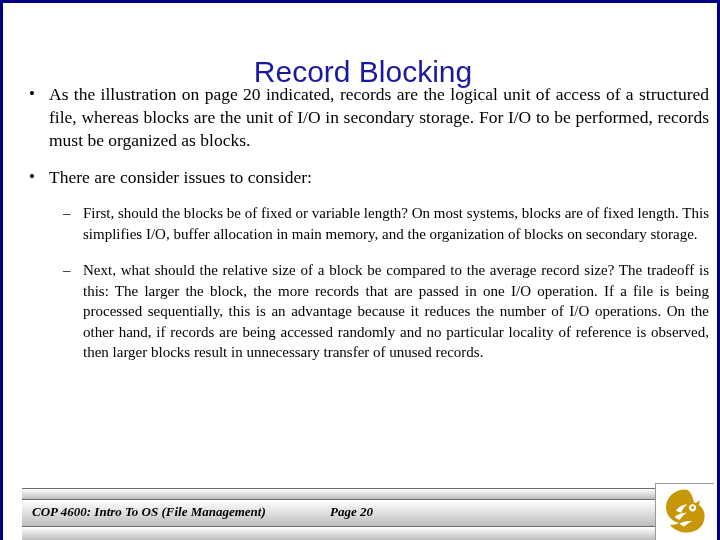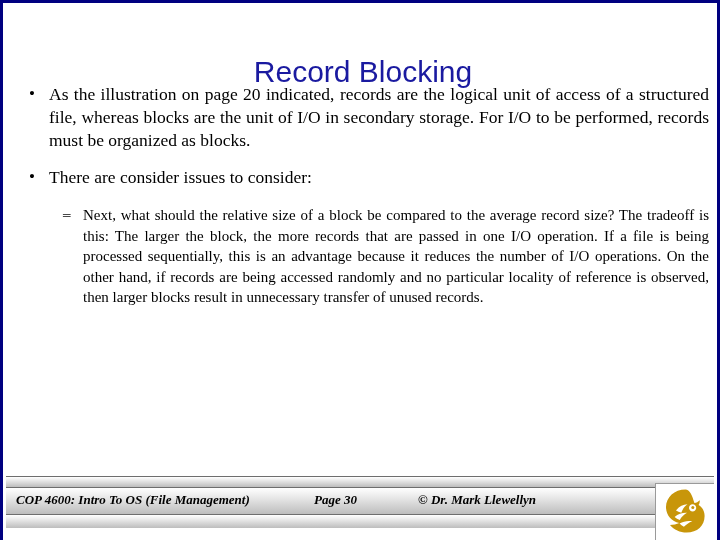--- a/index.html
+++ b/index.html
@@ -88,24 +88,24 @@
   .gap-a { margin-top: 14px; }
   .gap-b { margin-top: 14px; }
   .gap-c { margin-top: 16px; }
 
   
   .lvl1 > span.tx, .lvl2 > span.tx { display: inline; }
 
   
   #footer {
     position: absolute;
-    left: 3px;
+    left: 19px;
     right: 3px;
     bottom: 0;
-    height: 64px;
+    height: 52px;
     text-decoration: underline;
   }
   .fbar {
     position: absolute;
     left: 0;
     right: 0;
     background: linear-gradient(to bottom, #ffffff 0%, #e9e9e9 35%, #bdbdbd 100%);
     border-top: 1px solid #6e6e6e;
     border-bottom: 1px solid #6e6e6e;
   }
@@ -159,38 +159,38 @@
       <span class="tx">As the illustration on page 20 indicated, records are the logical unit of access of a structured file, whereas blocks are the unit of I/O in secondary storage.  For I/O to be performed, records must be organized as blocks.</span>
     </p>
 
     <p class="lvl1 gap-a">
       <span class="mk">•</span>
       <span class="tx">There are consider issues to consider:</span>
     </p>
 
     <p class="lvl2 gap-b">
       <span class="mk">–</span>
+      <span class="tx">First, should the blocks be of fixed or variable length?  On most systems, blocks are of fixed length.  This simplifies I/O, buffer allocation in main memory, and the organization of blocks on secondary storage.</span>
     </p>
 
     <p class="lvl2 gap-c">
       <span class="mk">–</span>
       <span class="tx">Next, what should the relative size of a block be compared to the average record size?  The tradeoff is this:  The larger the block, the more records that are passed in one I/O operation.  If a file is being processed sequentially, this is an advantage because it reduces the number of I/O operations.  On the other hand, if records are being accessed randomly and no particular locality of reference is observed, then larger blocks result in unnecessary transfer of unused records.</span>
     </p>
 
   </div>
 
   <div id="footer">
     <div class="fbar" id="fbar-top"></div>
     <div class="fbar" id="fbar-main"></div>
     <div class="fbar" id="fbar-bottom"></div>
 
     <div id="footer-text">
       <span id="footer-course">COP 4600: Intro To OS  (File Management)</span>
-      <span id="footer-page">Page 30</span>
-      <span id="footer-author">© Dr. Mark Llewellyn</span>
+      <span id="footer-page">Page 20</span>
     </div>
   </div>
 
   <div id="logo-box">
     <svg width="58" height="56" viewBox="0 0 58 56" xmlns="http://www.w3.org/2000/svg" aria-hidden="true">
       <rect x="0" y="0" width="58" height="56" fill="#ffffff"></rect>
 
       <g fill="#c8960a">
         <path d="M29.5 5.5
                  C18.5 5.5 10 13.2 10 23.0

